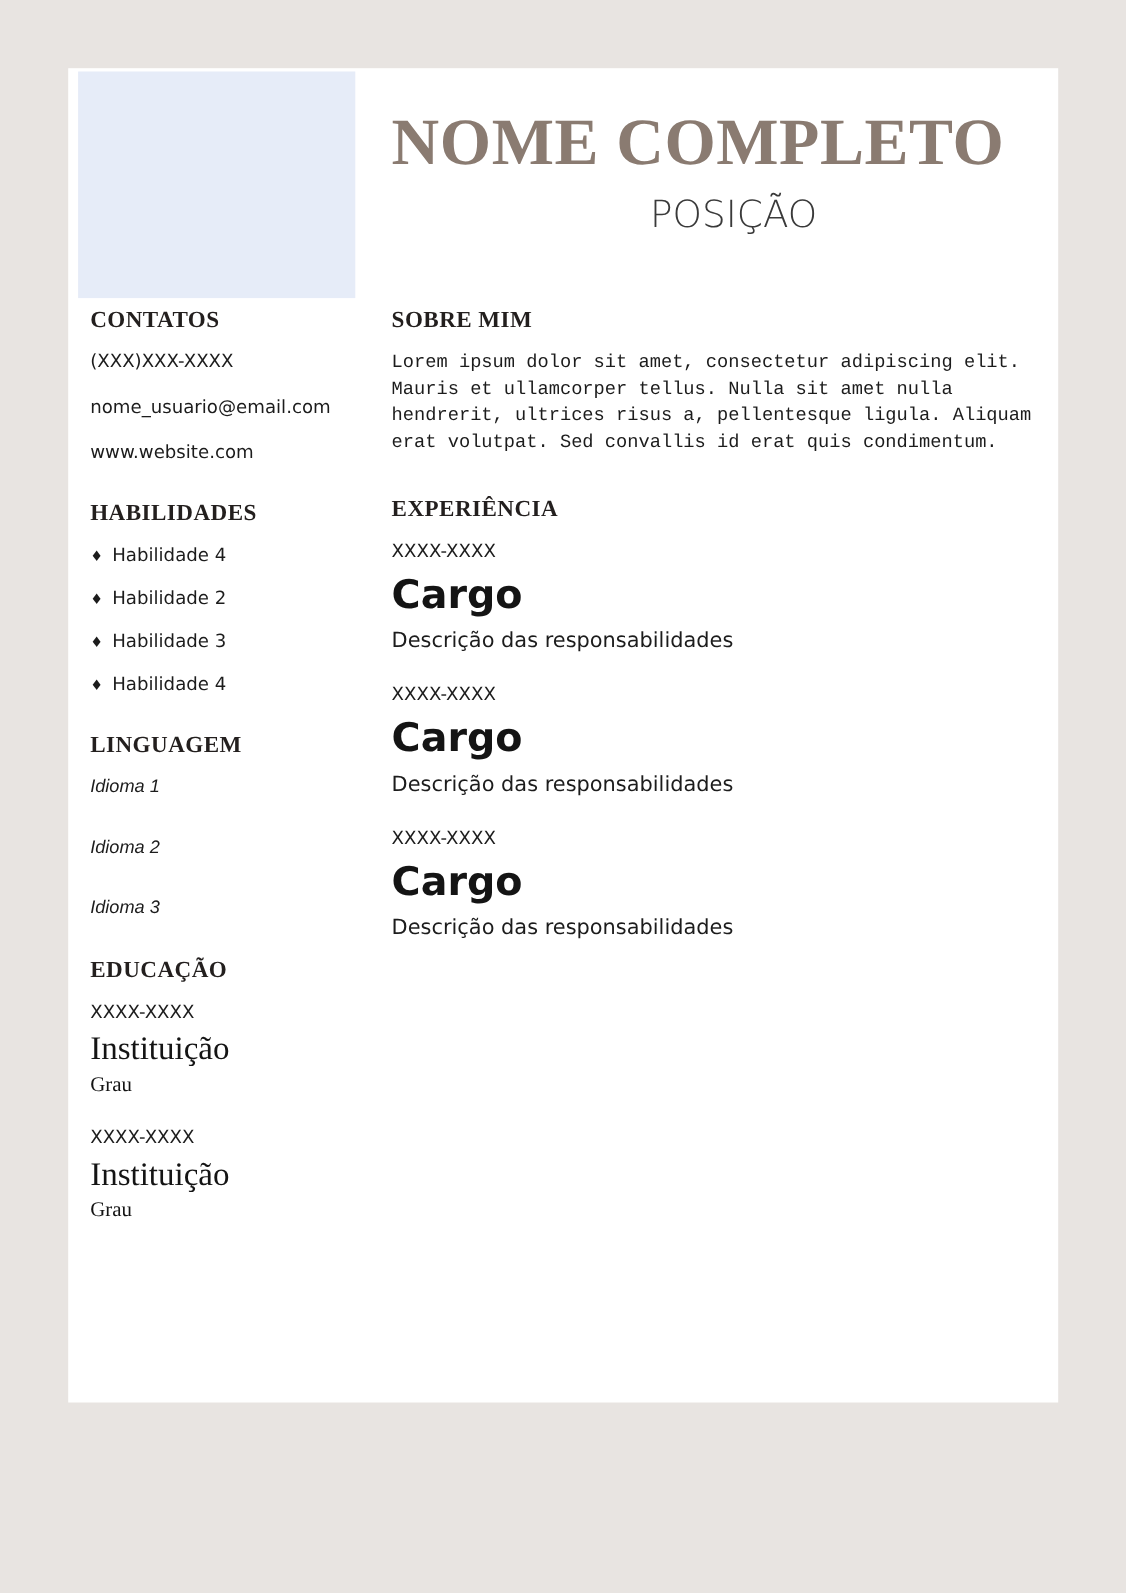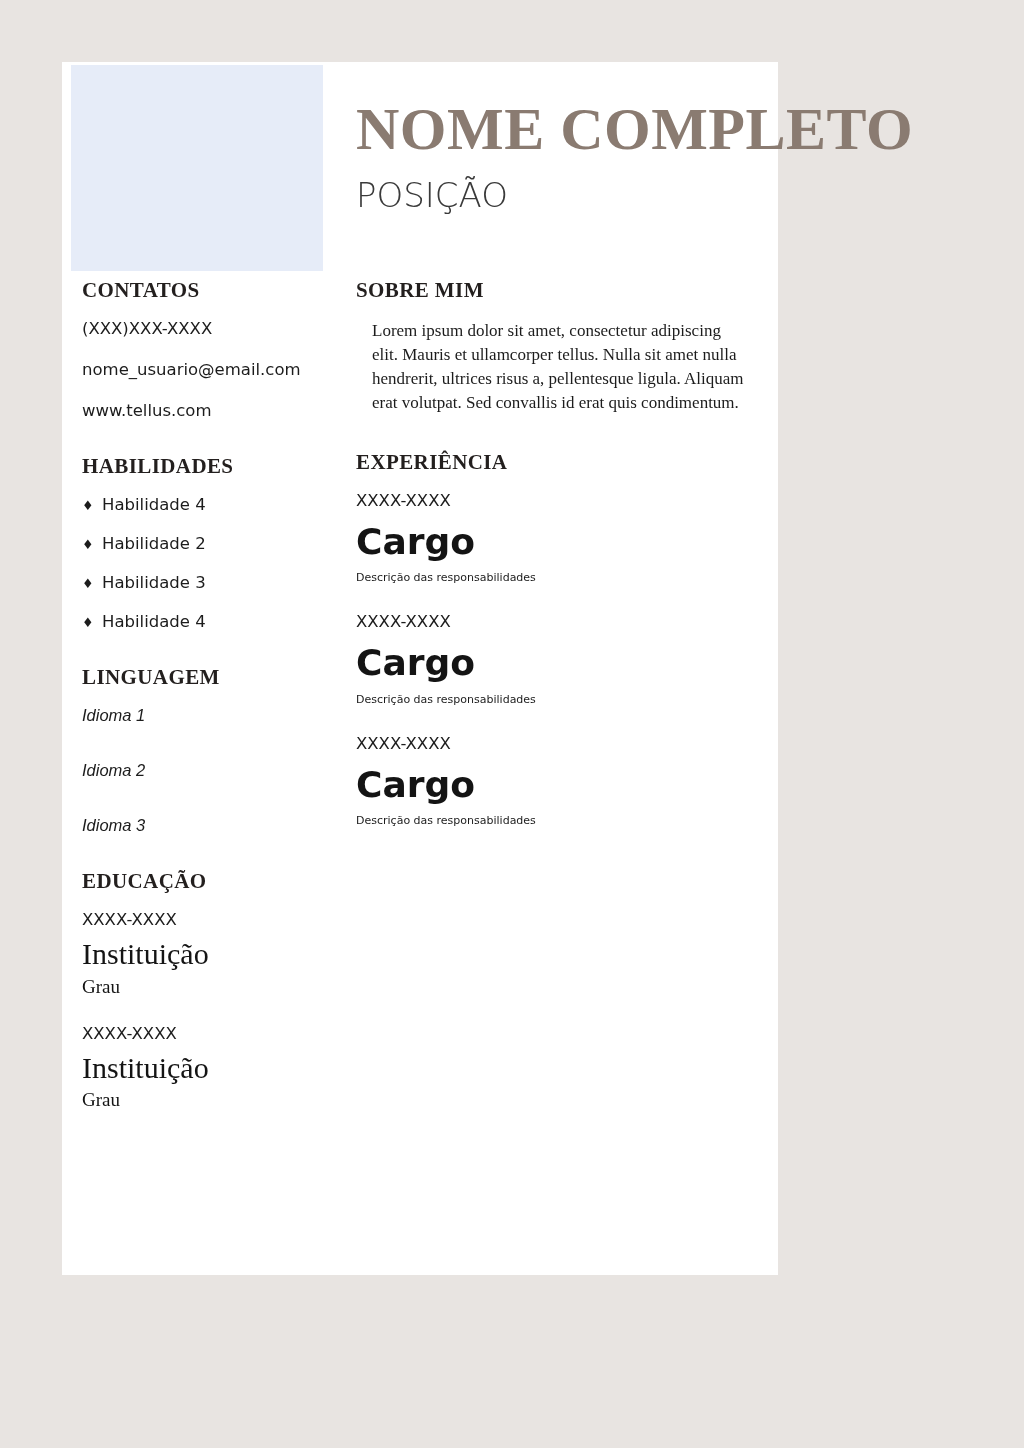--- a/index.html
+++ b/index.html
@@ -11,21 +11,21 @@
     height: 1448px;
     background: #e8e4e1;
     font-family: "Liberation Sans", sans-serif;
     overflow: hidden;
   }
 
   .page {
     position: absolute;
     left: 62px;
     top: 62px;
-    width: 716px;
+    width: 900px;
     height: 1213px;
     background: #ffffff;
   }
 
   
   .header {
     position: relative;
     height: 216px;
   }
   .photo-placeholder {
@@ -51,21 +51,22 @@
     color: #8a7b71;
     margin: 36px 0 0 0;
     white-space: nowrap;
   }
   .position-title {
     font-family: "DejaVu Sans", sans-serif;
     font-weight: 300;
     font-size: 34px;
     line-height: 1.1;
     color: #3a3a3a;
-    margin: 16px 0 0 0;
+    margin: 16px 0 0 16px;
+    text-align: center;
   }
 
   
   .columns {
     position: relative;
     display: flex;
     align-items: flex-start;
   }
   .col-left {
     width: 285px;
@@ -151,25 +152,25 @@
     margin-bottom: 4px;
   }
   .edu-degree {
     font-family: "Liberation Serif", serif;
     font-size: 19px;
     color: #141414;
   }
 
   
   .about-text {
-    font-family: Liberation Serif, serif;
+    font-family: Liberation Mono, monospace;
     font-size: 17px;
     line-height: 1.42;
     color: #1c1c1c;
-    margin: 16px;
+    margin: 0;
   }
 
   
   .exp-entry { margin-bottom: 28px; }
   .exp-entry:last-child { margin-bottom: 0; }
   .exp-date {
     font-family: "DejaVu Sans", sans-serif;
     font-size: 16.5px;
     color: #1c1c1c;
     margin-bottom: 12px;
@@ -177,21 +178,21 @@
   .exp-role {
     font-family: "DejaVu Sans", sans-serif;
     font-weight: 700;
     font-size: 36px;
     line-height: 1.1;
     color: #141414;
     margin-bottom: 10px;
   }
   .exp-desc {
     font-family: "DejaVu Sans", sans-serif;
-    font-size: 11px;
+    font-size: 19px;
     color: #1c1c1c;
   }
 </style>
 </head>
 <body>
 
 <div class="page">
 
   <div class="header">
     <div class="photo-placeholder"></div>
@@ -202,21 +203,21 @@
   </div>
 
   <div class="columns">
 
     <div class="col-left">
 
       <div class="section">
         <div class="section-heading">CONTATOS</div>
         <div class="contact-line">(XXX)XXX-XXXX</div>
         <div class="contact-line">nome_usuario@email.com</div>
-        <div class="contact-line">www.tellus.com</div>
+        <div class="contact-line">www.website.com</div>
       </div>
 
       <div class="section">
         <div class="section-heading">HABILIDADES</div>
         <div class="skill-row">
           <span class="skill-bullet">♦</span>
           <span>Habilidade 4</span>
         </div>
         <div class="skill-row">
           <span class="skill-bullet">♦</span>

